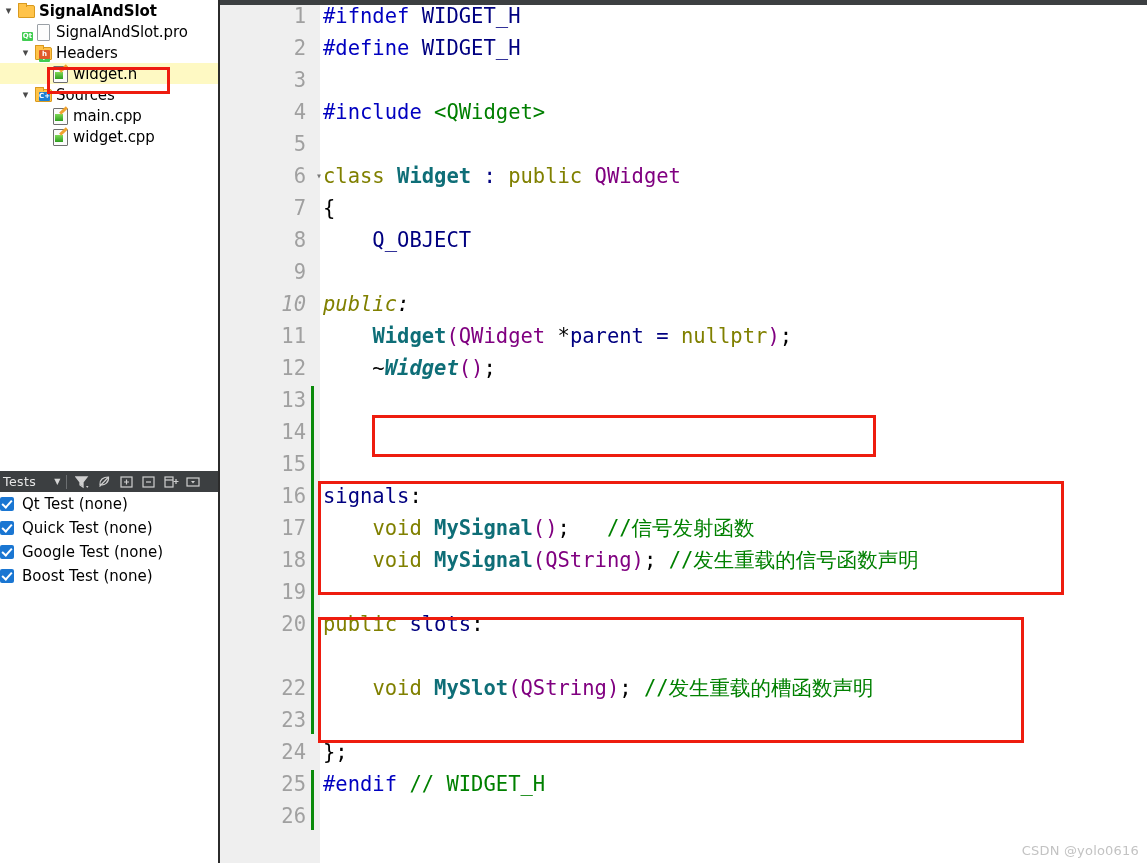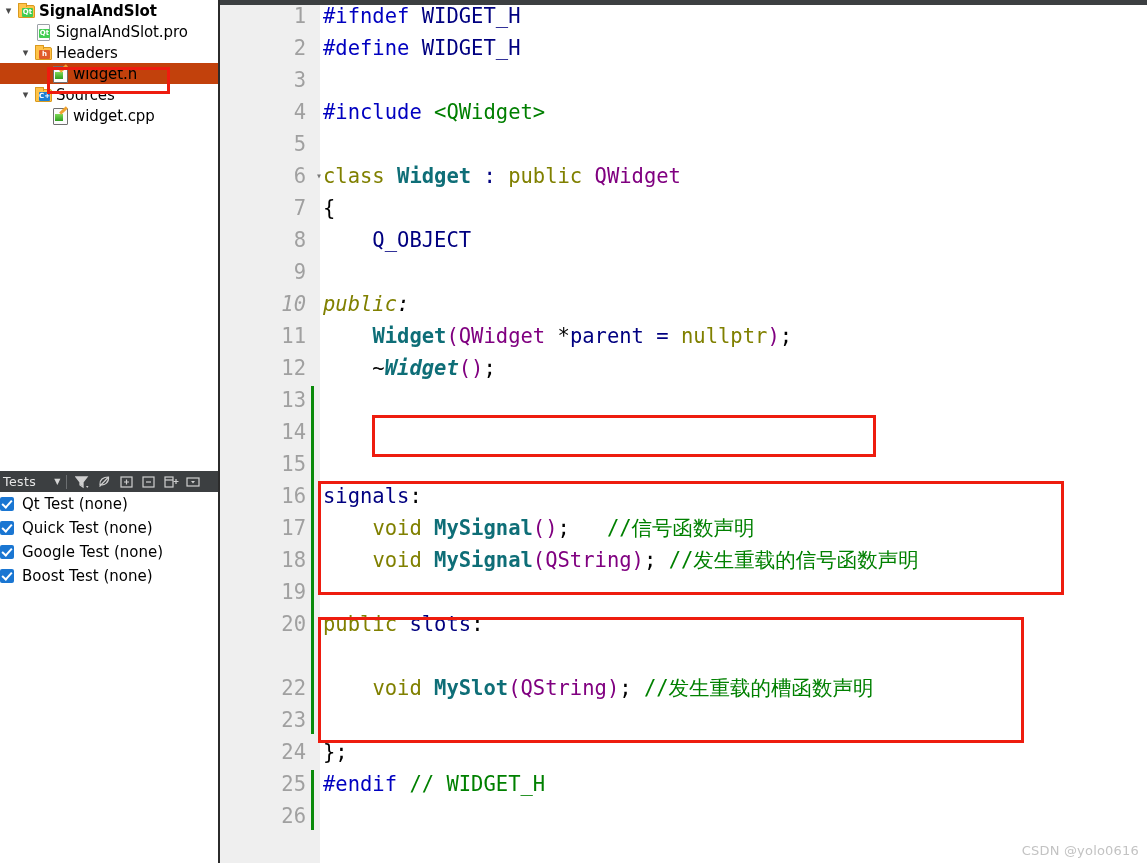--- a/index.html
+++ b/index.html
@@ -31,21 +31,21 @@
   }
   .tree-row {
     display: flex;
     align-items: center;
     height: 21px;
     font-size: 15px;
     color: #000000;
     white-space: nowrap;
     position: relative;
   }
-  .tree-row.selected { background: #c2410c; align-items: center; }
+  .tree-row.selected { background: #fef9c3; align-items: center; }
   .tree-row.bold .tree-label { font-weight: bold; }
   .chev {
     width: 17px; min-width: 17px;
     text-align: center;
     color: #4a4a4a;
     font-size: 11px;
     line-height: 1;
     display: inline-block;
   }
   .chev.spacer { color: transparent; }
@@ -77,21 +77,21 @@
     width: 11px; height: 9px;
     border-radius: 1px;
     font-size: 7px;
     line-height: 9px;
     text-align: center;
     color: #ffffff;
     font-weight: bold;
     z-index: 3;
     font-family: "DejaVu Sans", sans-serif;
   }
-  .badge.qt { background: #41cd52; }
+  .badge.qt { background: #41cd52; margin-top: 24px; }
   .badge.h  { background: #e05b2a; color:#fff; }
   .badge.cpp{ background: #1c7fd4; }
   
   .ic-doc::before {
     content: "";
     position: absolute; left: 3px; top: 0px;
     width: 11px; height: 15px;
     background: #fdfdfd;
     border: 1px solid #9aa0a6;
     border-radius: 1px;
@@ -342,20 +342,30 @@
           </span>
           <span class="tree-label">widget.h</span>
         </div>
         <div class="tree-row">
           <span class="chev spacer">.</span>
           <span class="chev">▾</span>
           <span class="ic ic-folder">
             <span class="badge cpp">C+</span>
           </span>
           <span class="tree-label">Sources</span>
+        </div>
+        <div class="tree-row">
+          <span class="chev spacer">.</span>
+          <span class="chev spacer">.</span>
+          <span class="chev spacer">.</span>
+          <span class="ic ic-src">
+            <span class="grn"></span>
+            <span class="pen"></span>
+          </span>
+          <span class="tree-label">main.cpp</span>
         </div>
         <div class="tree-row">
           <span class="chev spacer">.</span>
           <span class="chev spacer">.</span>
           <span class="chev spacer">.</span>
           <span class="ic ic-src">
             <span class="grn"></span>
             <span class="pen"></span>
           </span>
           <span class="tree-label">widget.cpp</span>
@@ -453,21 +463,21 @@
         <div class="code-line" style="top: 192px;"><span class="lnum">7</span><span class="ctext"><span class="k-plain">{</span></span></div>
         <div class="code-line" style="top: 224px;"><span class="lnum">8</span><span class="ctext"><span class="k-var">    Q_OBJECT</span></span></div>
         <div class="code-line" style="top: 256px;"><span class="lnum">9</span><span class="ctext"></span></div>
         <div class="code-line" style="top: 288px; font-style: italic;"><span class="lnum">10</span><span class="ctext"><span class="k-key">public</span><span class="k-plain">:</span></span></div>
         <div class="code-line" style="top: 320px;"><span class="lnum">11</span><span class="ctext"><span class="k-plain">    </span><span class="k-type">Widget</span><span class="k-op">(</span><span class="k-qtype">QWidget</span><span class="k-plain"> </span><span class="k-plain">*</span><span class="k-var">parent</span><span class="k-blue"> = </span><span class="k-key">nullptr</span><span class="k-op">)</span><span class="k-plain">;</span></span></div>
         <div class="code-line" style="top: 352px;"><span class="lnum">12</span><span class="ctext"><span class="k-plain">    ~</span><span class="k-type-i">Widget</span><span class="k-op">()</span><span class="k-plain">;</span></span></div>
         <div class="code-line" style="top: 384px;"><span class="lnum">13</span><span class="ctext"></span></div>
         <div class="code-line" style="top: 416px;"><span class="lnum">14</span></div>
         <div class="code-line" style="top: 448px;"><span class="lnum">15</span><span class="ctext"></span></div>
         <div class="code-line" style="top: 480px;"><span class="lnum">16</span><span class="ctext"><span class="k-var">signals</span><span class="k-plain">:</span></span></div>
-        <div class="code-line" style="top: 512px;"><span class="lnum">17</span><span class="ctext"><span class="k-plain">    </span><span class="k-key">void</span><span class="k-plain"> </span><span class="k-type">MySignal</span><span class="k-op">()</span><span class="k-plain">;   </span><span class="k-cmt">//信号函数声明</span></span></div>
+        <div class="code-line" style="top: 512px;"><span class="lnum">17</span><span class="ctext"><span class="k-plain">    </span><span class="k-key">void</span><span class="k-plain"> </span><span class="k-type">MySignal</span><span class="k-op">()</span><span class="k-plain">;   </span><span class="k-cmt">//信号发射函数</span></span></div>
         <div class="code-line" style="top: 544px;"><span class="lnum">18</span><span class="ctext"><span class="k-plain">    </span><span class="k-key">void</span><span class="k-plain"> </span><span class="k-type">MySignal</span><span class="k-op">(</span><span class="k-qtype">QString</span><span class="k-op">)</span><span class="k-plain">; </span><span class="k-cmt">//发生重载的信号函数声明</span></span></div>
         <div class="code-line" style="top: 576px;"><span class="lnum">19</span><span class="ctext"></span></div>
         <div class="code-line" style="top: 608px;"><span class="lnum">20</span><span class="ctext"><span class="k-key">public</span><span class="k-plain"> </span><span class="k-var">slots</span><span class="k-plain">:</span></span></div>
         <div class="code-line" style="top: 672px;"><span class="lnum">22</span><span class="ctext"><span class="k-plain">    </span><span class="k-key">void</span><span class="k-plain"> </span><span class="k-type">MySlot</span><span class="k-op">(</span><span class="k-qtype">QString</span><span class="k-op">)</span><span class="k-plain">; </span><span class="k-cmt">//发生重载的槽函数声明</span></span></div>
         <div class="code-line" style="top: 704px;"><span class="lnum">23</span><span class="ctext"></span></div>
         <div class="code-line" style="top: 736px;"><span class="lnum">24</span><span class="ctext"><span class="k-plain">};</span></span></div>
         <div class="code-line" style="top: 768px;"><span class="lnum">25</span><span class="ctext"><span class="k-pre">#endif</span><span class="k-plain"> </span><span class="k-cmt">// WIDGET_H</span></span></div>
         <div class="code-line" style="top: 800px;"><span class="lnum">26</span><span class="ctext"></span></div>
       </div>
     <div id="annotation-layer">

